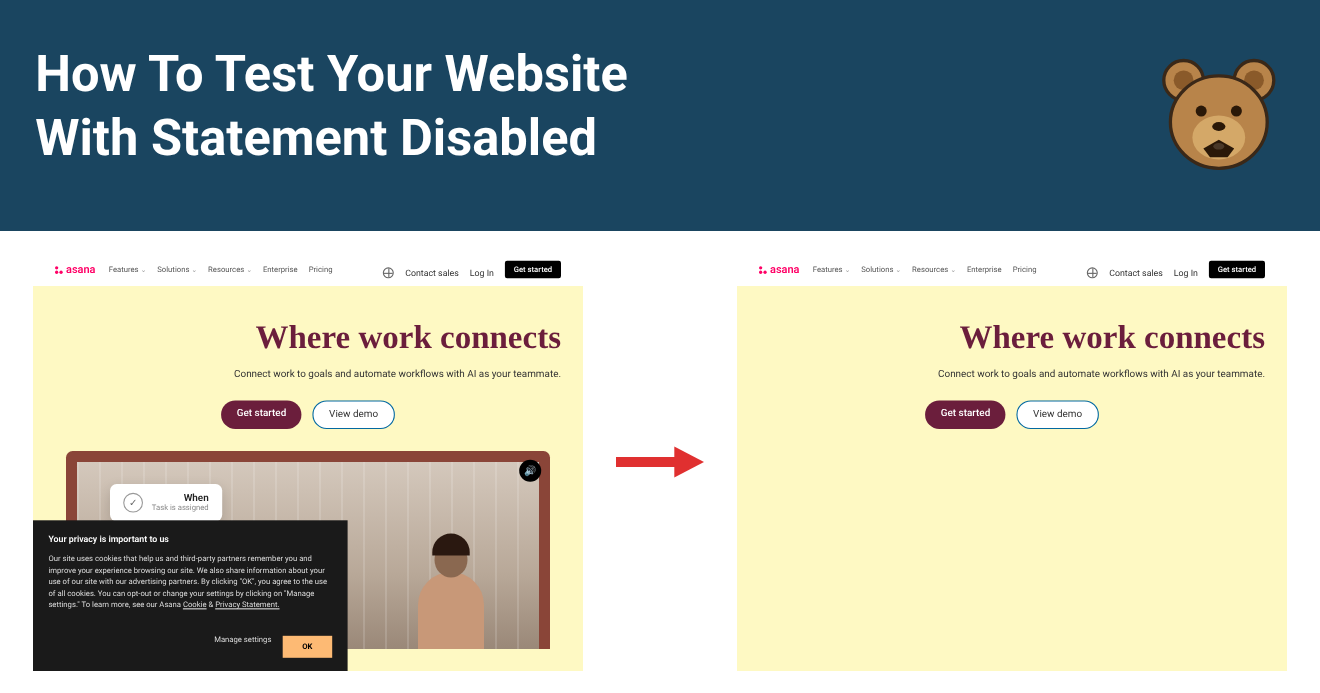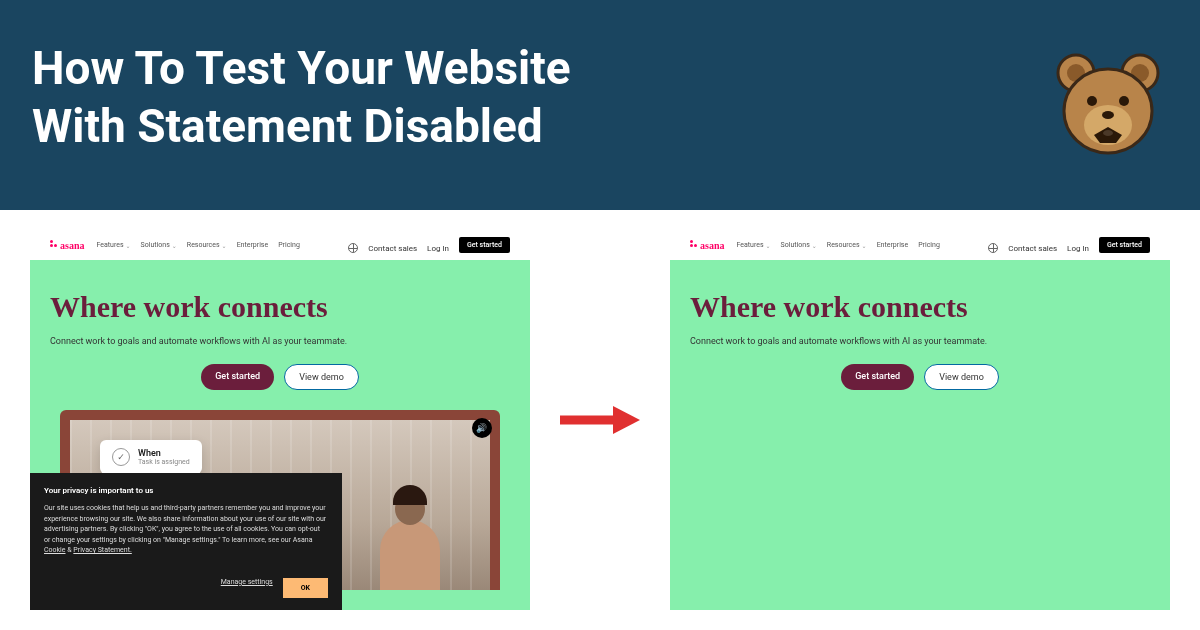--- a/index.html
+++ b/index.html
@@ -3,57 +3,57 @@
 <meta charset="utf-8">
 <style>
 * { margin: 0; padding: 0; box-sizing: border-box; }
 body { width: 1200px; height: 630px; font-family: -apple-system, BlinkMacSystemFont, "Segoe UI", Roboto, sans-serif; background: #fff; overflow: hidden; }
 .header { background: #1a4560; height: 210px; padding: 40px 32px; display: flex; justify-content: space-between; align-items: flex-start; }
 .title { color: #fff; font-size: 46px; font-weight: 700; line-height: 1.25; }
 .bear { width: 120px; height: 120px; margin-top: 5px; }
 .comparison { display: flex; align-items: center; justify-content: center; gap: 20px; padding: 20px 25px; }
 .panel { width: 500px; height: 380px; background: #fff; position: relative; overflow: hidden; }
 .nav { height: 30px; display: flex; align-items: center; padding: 0 20px; font-size: 8px; color: #333; gap: 12px; }
-.logo { display: flex; align-items: flex-start; gap: 3px; color: #f06; font-weight: 600; font-size: 10px; font-family: Liberation Serif, serif; }
+.logo { display: flex; align-items: center; gap: 3px; color: #f06; font-weight: 600; font-size: 10px; }
 .logo-dots { display: inline-flex; flex-direction: column; gap: 1px; }
 .logo-row { display: flex; gap: 1px; }
 .logo-dot { width: 3px; height: 3px; background: #f06; border-radius: 50%; }
 .nav-links { display: flex; gap: 10px; font-size: 7px; color: #555; }
 .nav-item { display: flex; align-items: center; gap: 2px; }
 .chev { font-size: 6px; color: #999; }
 .nav-right { margin-left: auto; display: flex; align-items: flex-end; gap: 10px; }
 .globe { width: 10px; height: 10px; border: 1px solid #666; border-radius: 50%; position: relative; }
 .globe::before { content: ''; position: absolute; top: 0; bottom: 0; left: 50%; width: 1px; background: #666; }
 .globe::after { content: ''; position: absolute; left: 0; right: 0; top: 50%; height: 1px; background: #666; }
 .btn-dark { background: #000; color: #fff; padding: 4px 8px; font-size: 7px; border-radius: 2px; font-weight: 500; }
-.hero { background: #86efac; height: 350px; padding: 30px 20px 0; text-align: left; position: relative; }
+.hero { background: #fef9c3; height: 350px; padding: 30px 20px 0; text-align: right; position: relative; }
 .hero h1 { color: #6b1e3c; font-size: 30px; font-weight: 600; font-family: Georgia, serif; margin-bottom: 12px; }
 .hero-sub { color: #333; font-size: 9px; margin-bottom: 18px; }
 .hero-btns { display: flex; justify-content: center; gap: 10px; margin-bottom: 20px; }
 .btn-primary { background: #6b1e3c; color: #fff; padding: 7px 14px; font-size: 9px; border-radius: 15px; font-weight: 500; }
 .btn-outline { background: #fff; color: #333; border: 1px solid #0369a1; padding: 7px 14px; font-size: 9px; border-radius: 15px; font-weight: 400; }
 .video { margin: 0 10px; height: 180px; background: #8a4538; border-radius: 6px 6px 0 0; position: relative; overflow: hidden; }
 .video-inner { position: absolute; top: 10px; left: 10px; right: 10px; bottom: 0; background: linear-gradient(135deg, #c8b8a8 0%, #a89888 50%, #8a7868 100%); border-radius: 4px 4px 0 0; }
 .office { position: absolute; inset: 0; background: repeating-linear-gradient(90deg, rgba(255,255,255,0.15) 0 2px, transparent 2px 20px), linear-gradient(180deg, #d4c8bc 0%, #b8a898 60%, #9a8878 100%); }
 .person { position: absolute; right: 30px; bottom: 0; width: 100px; height: 120px; }
 .person-body { position: absolute; bottom: 0; left: 20px; width: 60px; height: 70px; background: #c89878; border-radius: 30px 30px 0 0; }
 .person-head { position: absolute; bottom: 65px; left: 35px; width: 30px; height: 32px; background: #8a6850; border-radius: 50%; }
 .person-hair { position: absolute; bottom: 85px; left: 33px; width: 34px; height: 20px; background: #2a1810; border-radius: 17px 17px 0 0; }
 .popup { position: absolute; top: 20px; left: 30px; background: #fff; border-radius: 6px; padding: 8px 12px; display: flex; align-items: center; gap: 8px; box-shadow: 0 4px 12px rgba(0,0,0,0.15); }
 .popup-icon { width: 18px; height: 18px; border: 1.5px solid #999; border-radius: 50%; display: flex; align-items: center; justify-content: center; font-size: 9px; color: #666; }
 .popup-text { font-size: 9px; }
 .popup-title { font-weight: 600; color: #222; }
 .popup-sub { font-size: 7px; color: #888; }
 .sound { position: absolute; top: 8px; right: 8px; width: 20px; height: 20px; background: #000; border-radius: 50%; display: flex; align-items: center; justify-content: center; color: #fff; font-size: 9px; }
-.cookie { position: absolute; bottom: 0; left: 0; right: 188px; background: #1a1a1a; color: #ddd; padding: 12px 14px; font-size: 7px; line-height: 1.5; }
+.cookie { position: absolute; bottom: 0; left: 0; right: 214px; background: #1a1a1a; color: #ddd; padding: 12px 14px; font-size: 7px; line-height: 1.5; }
 .cookie-title { font-weight: 600; font-size: 8px; margin-bottom: 6px; color: #fff; }
 .cookie-body { margin-bottom: 10px; }
 .cookie-link { text-decoration: underline; }
 .cookie-btns { display: flex; justify-content: flex-end; gap: 10px; align-items: center; }
-.cookie-manage { text-decoration: underline; font-size: 7px; }
+.cookie-manage { font-size: 7px; }
 .cookie-ok { background: #fdba74; color: #000; padding: 5px 18px; font-size: 7px; font-weight: 700; margin-top: 12px; }
 .arrow { width: 100px; height: 40px; display: flex; align-items: center; justify-content: center; }
 .arrow svg { width: 90px; height: 35px; }
 </style>
 </head>
 <body>
 
 <div class="header">
   <div class="title">
     <div>How To Test Your Website</div>

